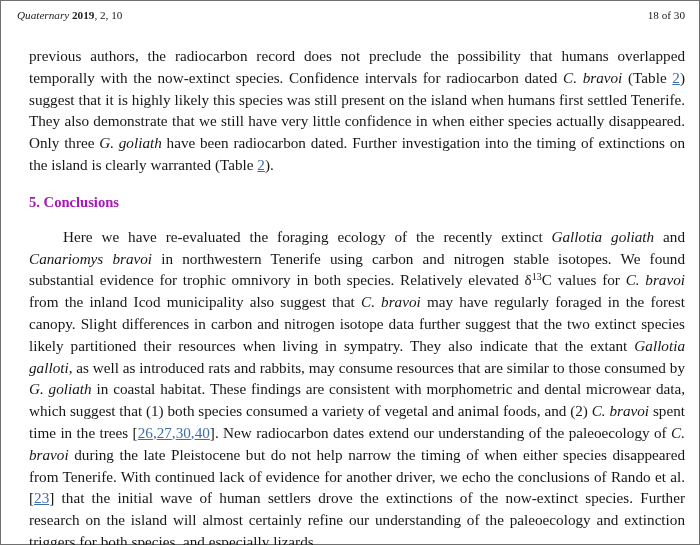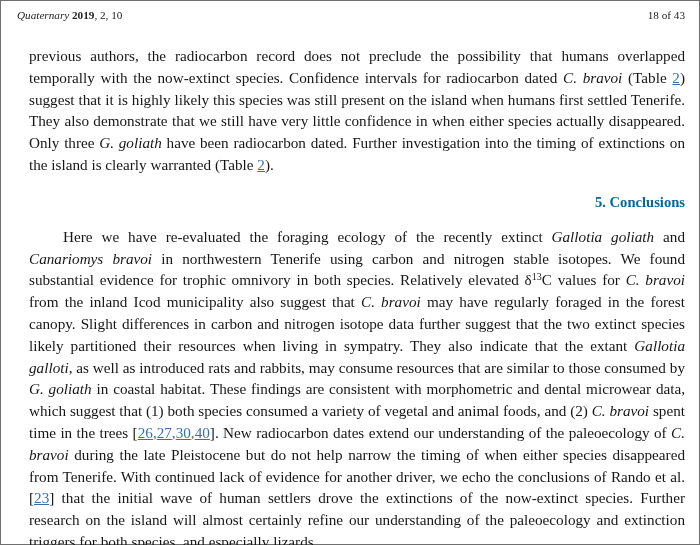--- a/index.html
+++ b/index.html
@@ -68,39 +68,39 @@
     color: #161616;
   }
   p.para-first   { margin-top: 16px; }
   p.para-indent  { text-indent: 34px; }
 
   h2.section {
     margin: 17px 0 0 0;
     font-size: 14.6px;
     line-height: 19px;
     font-weight: bold;
-    text-align: right;
-    color: #0369a1;
+    text-align: left;
+    color: #a21caf;
   }
 
   i, .ital { font-style: italic; }
   .link    { color: #3b6ea8; }
   sup      { font-size: 0.66em; line-height: 0; vertical-align: 0.52em; }
 
   
   p.after-head { margin-top: 14px; }
 </style>
 </head>
 <body>
 
 <div id="page">
 
   <div id="runhead">
     <div class="left"><span class="jtitle">Quaternary</span> <span class="jyear">2019</span><span>, 2, 10</span></div>
-    <div class="right">18 of 43</div>
+    <div class="right">18 of 30</div>
   </div>
 
   <div id="content">
 
     <p class="body para-first"><span>previous authors, the radiocarbon record does not preclude the possibility that humans overlapped temporally with the now-extinct species. Confidence intervals for radiocarbon dated </span><i>C. bravoi</i><span> (Table </span><a class="link" href="#">2</a><span>) suggest that it is highly likely this species was still present on the island when humans first settled Tenerife. They also demonstrate that we still have very little confidence in when either species actually disappeared. Only three </span><i>G. goliath</i><span> have been radiocarbon dated. Further investigation into the timing of extinctions on the island is clearly warranted (Table </span><a class="link" href="#">2</a><span>).</span></p>
 
     <h2 class="section">5. Conclusions</h2>
 
     <p class="body para-indent after-head"><span>Here we have re-evaluated the foraging ecology of the recently extinct </span><i>Gallotia goliath</i><span> and </span><i>Canariomys bravoi</i><span> in northwestern Tenerife using carbon and nitrogen stable isotopes. We found substantial evidence for trophic omnivory in both species. Relatively elevated δ</span><sup>13</sup><span>C values for </span><i>C. bravoi</i><span> from the inland Icod municipality also suggest that </span><i>C. bravoi</i><span> may have regularly foraged in the forest canopy. Slight differences in carbon and nitrogen isotope data further suggest that the two extinct species likely partitioned their resources when living in sympatry. They also indicate that the extant </span><i>Gallotia galloti</i><span>, as well as introduced rats and rabbits, may consume resources that are similar to those consumed by </span><i>G. goliath</i><span> in coastal habitat. These findings are consistent with morphometric and dental microwear data, which suggest that (1) both species consumed a variety of vegetal and animal foods, and (2) </span><i>C. bravoi</i><span> spent time in the trees [</span><a class="link" href="#">26</a><span class="link">,</span><a class="link" href="#">27</a><span class="link">,</span><a class="link" href="#">30</a><span class="link">,</span><a class="link" href="#">40</a><span>]. New radiocarbon dates extend our understanding of the paleoecology of </span><i>C. bravoi</i><span> during the late Pleistocene but do not help narrow the timing of when either species disappeared from Tenerife. With continued lack of evidence for another driver, we echo the conclusions of Rando et al. [</span><a class="link" href="#">23</a><span>] that the initial wave of human settlers drove the extinctions of the now-extinct species. Further research on the island will almost certainly refine our understanding of the paleoecology and extinction triggers for both species, and especially lizards.</span></p>
 

